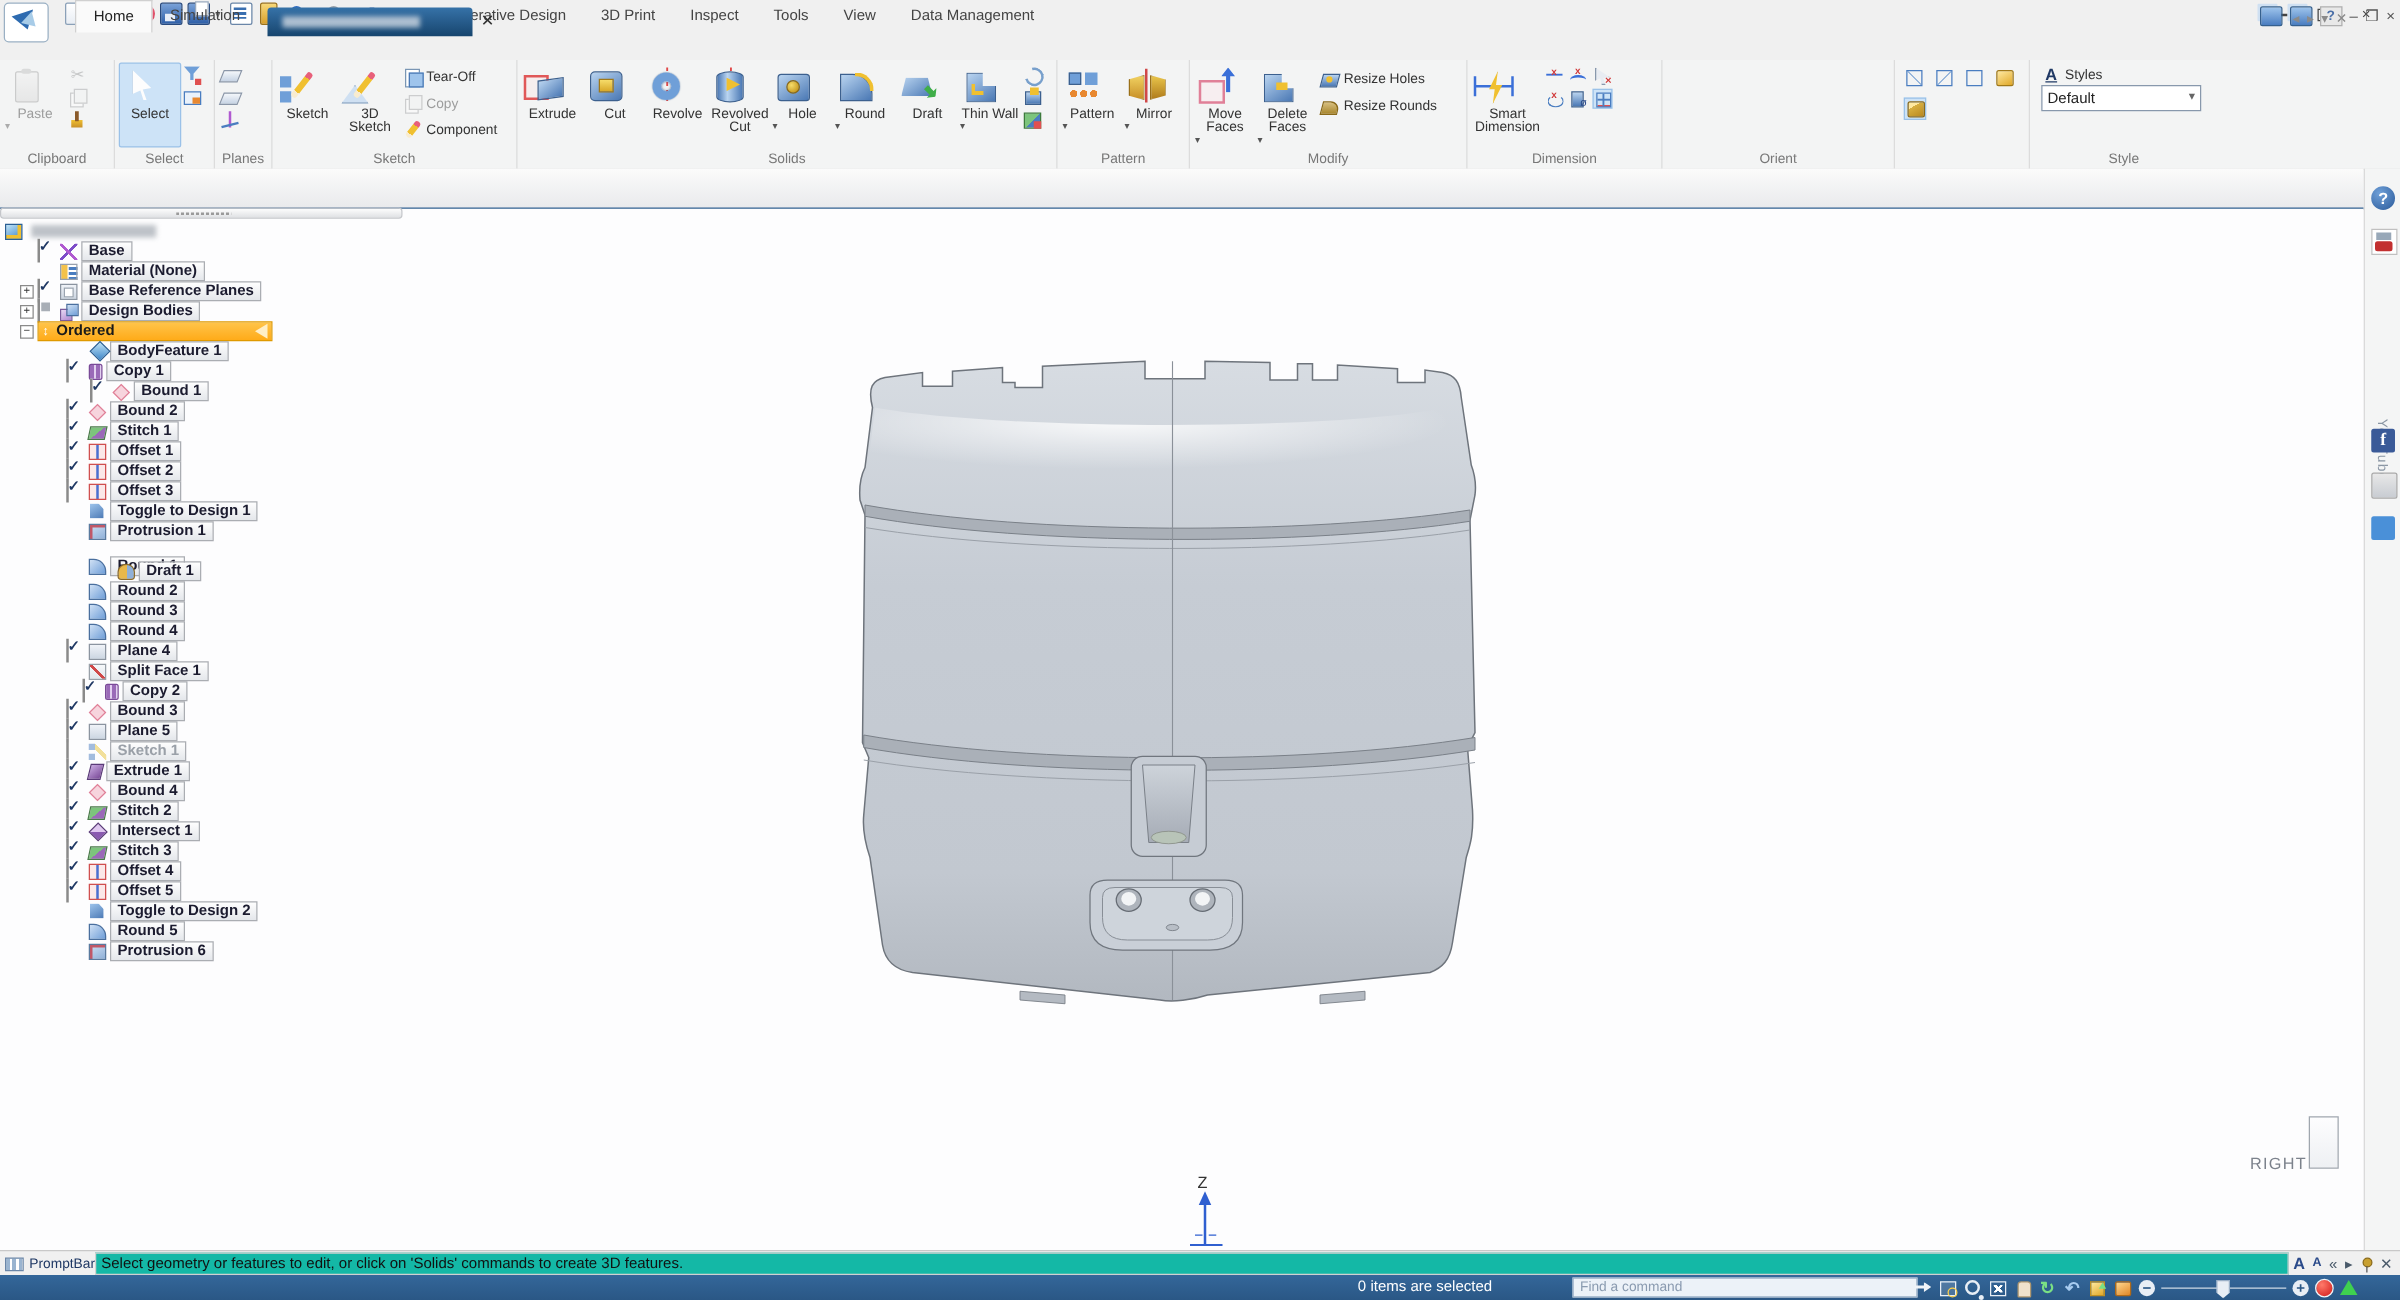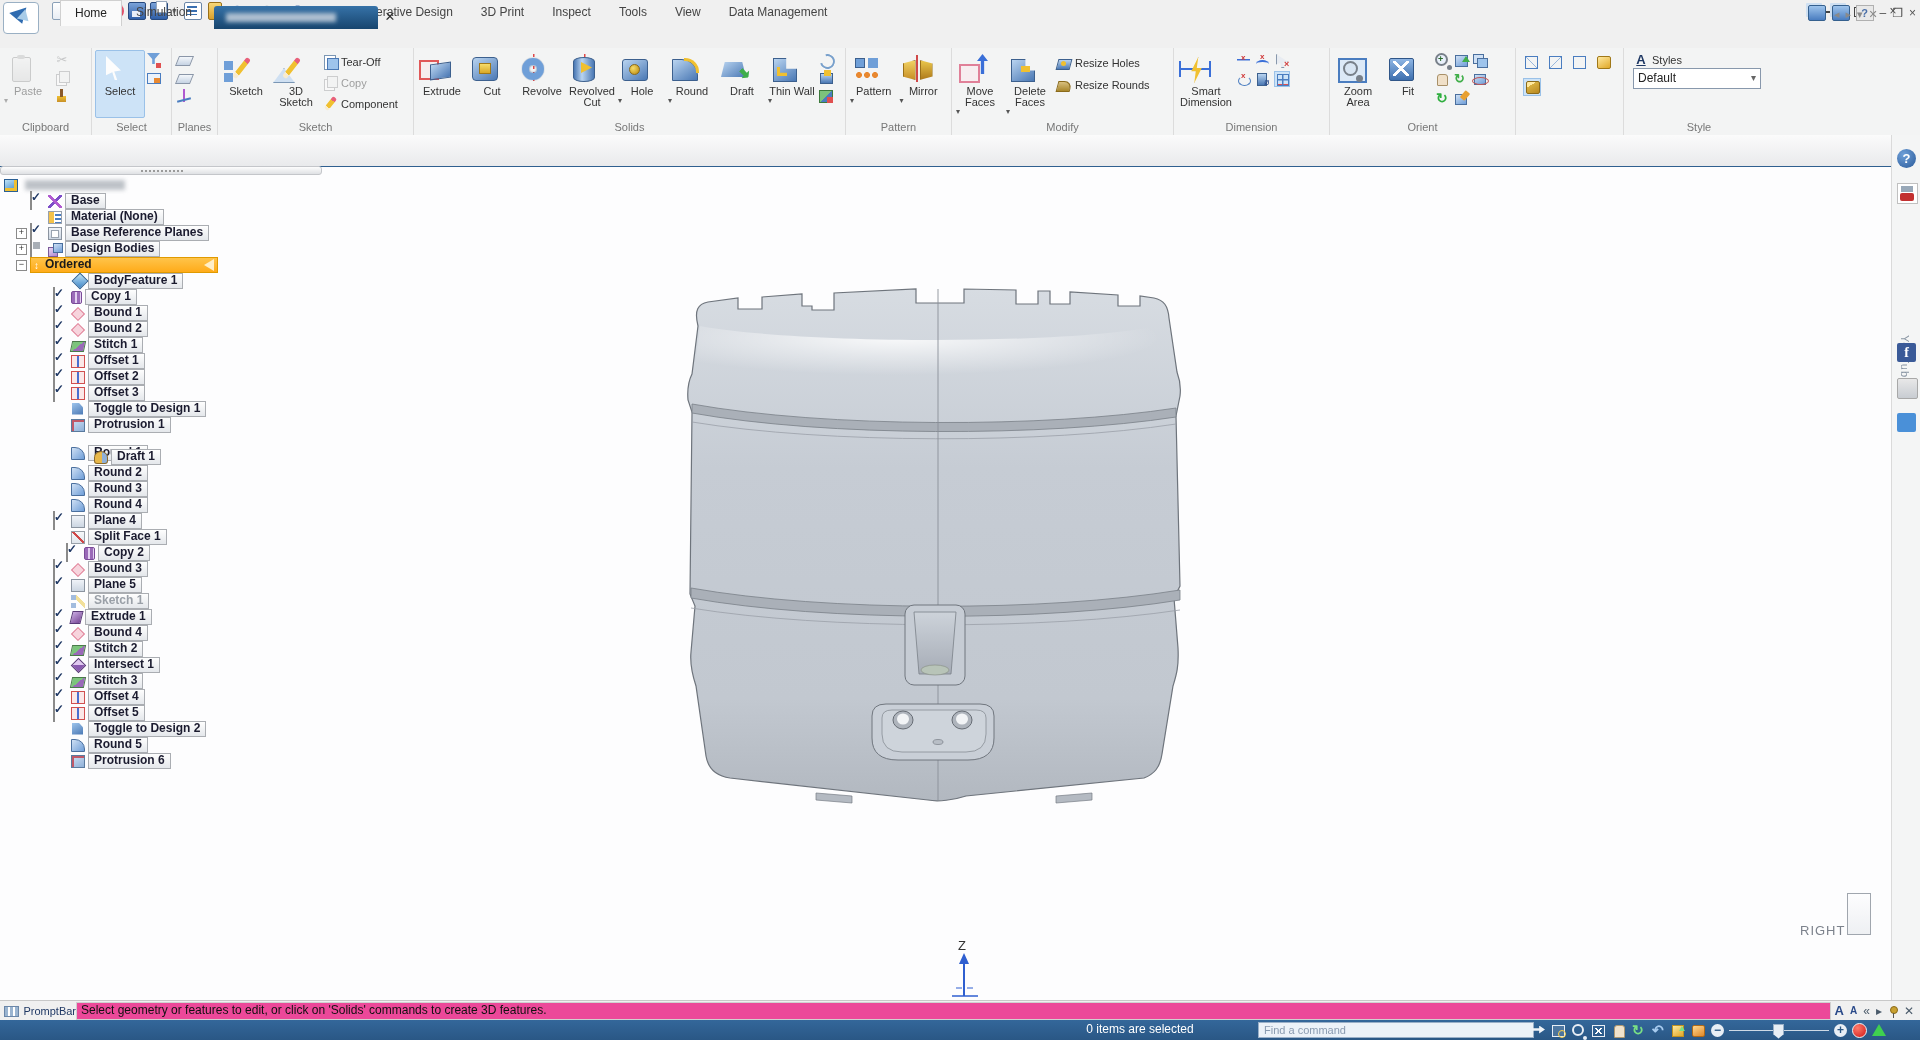--- a/index.html
+++ b/index.html
@@ -263,21 +263,21 @@
   #triad{left:946px;top:938px;}
   #right-ind{left:1800px;top:893px;width:95px;height:52px;}
   #right-ind .pbox{position:absolute;left:47px;top:0;width:22px;height:40px;border:1px solid #a0a6ae;background:linear-gradient(#fdfdfe,#eef0f3);}
   #right-ind .ptxt{position:absolute;left:0;top:30px;color:#7c828c;font-size:13px;letter-spacing:1px;}
 
   
   #promptbar{left:0;top:1000px;width:1920px;height:20px;background:#f0f0f0;border-top:1px solid #c8c8c8;display:flex;align-items:center;}
   #pb-label{width:72px;display:flex;align-items:center;gap:4px;padding-left:4px;flex:none;}
   #pb-label .pic{width:14px;height:9px;border:1px solid #6a86a8;background:repeating-linear-gradient(90deg,#9ab4d0 0 3px,#fff 3px 5px);}
   #pb-label span{font-size:11px;color:#1f3864;}
-  #pb-msg{flex:1;background:#ec4899;border:1px solid #d0d0d0;height:16px;line-height:15px;font-size:12px;color:#111;padding:0 4px;margin-right:4px;}
+  #pb-msg{flex:1;background:#14b8a6;border:1px solid #d0d0d0;height:16px;line-height:15px;font-size:12px;color:#111;padding:0 4px;margin-right:4px;}
   #pb-icons{display:flex;gap:6px;align-items:center;padding-right:6px;color:#4a5a6a;}
   #pb-icons .pbi{font-size:12px;line-height:14px;cursor:default;}
   #pb-icons .pin{width:10px;height:12px;position:relative;}
   #pb-icons .pin:before{content:"";position:absolute;left:2px;top:1px;width:6px;height:6px;background:#c8a030;border:1px solid #8a6a1a;border-radius:50%;}
   #pb-icons .pin:after{content:"";position:absolute;left:5px;top:8px;width:1px;height:5px;background:#555;}
 
   
   #statusbar{left:0;top:1020px;width:1920px;height:20px;background:linear-gradient(#34679a,#2a5785);color:#fff;}
   #sb-sel{position:absolute;left:1040px;top:2px;width:200px;text-align:center;font-size:12px;}
   #sb-find{position:absolute;left:1258px;top:2px;width:264px;height:14px;background:#ecf2f8;border:1px solid #9ab0c8;
@@ -527,40 +527,20 @@
           <span class="si si-dim3"></span>
           <span class="si si-dim4"></span>
           <span class="si si-dim5"></span>
           <span class="si si-dim6"></span>
         </div>
       </div>
       <div class="glabel">Dimension</div>
     </div>
 
     <div class="grp" style="width:186px">
-      <div class="gbody">
-        <div class="bb">
-            <span class="bi bi-zoomarea"></span>
-            <span class="bl">Zoom Area</span>
-          </div>
-        <div class="bb">
-            <span class="bi bi-fit"></span>
-            <span class="bl">Fit</span>
-          </div>
-        <div class="scol" style="flex-direction:row;flex-wrap:wrap;width:62px;gap:3px">
-          <span class="si si-zoomp"></span>
-          <span class="si si-cube1"></span>
-          <span class="si si-prev"></span>
-          <span class="si si-hand"></span>
-          <span class="si si-rot"></span>
-          <span class="si si-orbit"></span>
-          <span class="si si-refresh"></span>
-          <span class="si si-brushcube"></span>
-        </div>
-      </div>
       <div class="glabel">Orient</div>
     </div>
 
     <div class="grp" style="width:108px">
       <div class="gbody">
         <div class="scol" style="flex-direction:row;flex-wrap:wrap;width:96px;gap:8px;padding:4px 4px">
           <span class="si si-wire1"></span>
           <span class="si si-wire2"></span>
           <span class="si si-wire3"></span>
           <span class="si si-shadegold"></span>
@@ -688,21 +668,21 @@
       <div class="trow" style="top: 80px; padding-left: 53px;">
         <span class="slot-cb"></span>
         <span class="ti t-bodyfeature"></span>
         <span class="tlabel">BodyFeature 1</span>
       </div>
       <div class="trow" style="top: 96px; padding-left: 53px;">
         <span class="slot-cb"><span class="cb checked"></span></span>
         <span class="ti t-copysurf"></span>
         <span class="tlabel">Copy 1</span>
       </div>
-      <div class="trow" style="top: 112px; padding-left: 53px;">
+      <div class="trow" style="top: 112px; padding-left: 72px;">
         <span class="slot-cb"><span class="cb checked"></span></span>
         <span class="ti t-bound"></span>
         <span class="tlabel">Bound 1</span>
       </div>
       <div class="trow" style="top: 128px; padding-left: 53px;">
         <span class="slot-cb"><span class="cb checked"></span></span>
         <span class="ti t-bound"></span>
         <span class="tlabel">Bound 2</span>
       </div>
       <div class="trow" style="top: 144px; padding-left: 53px;">

